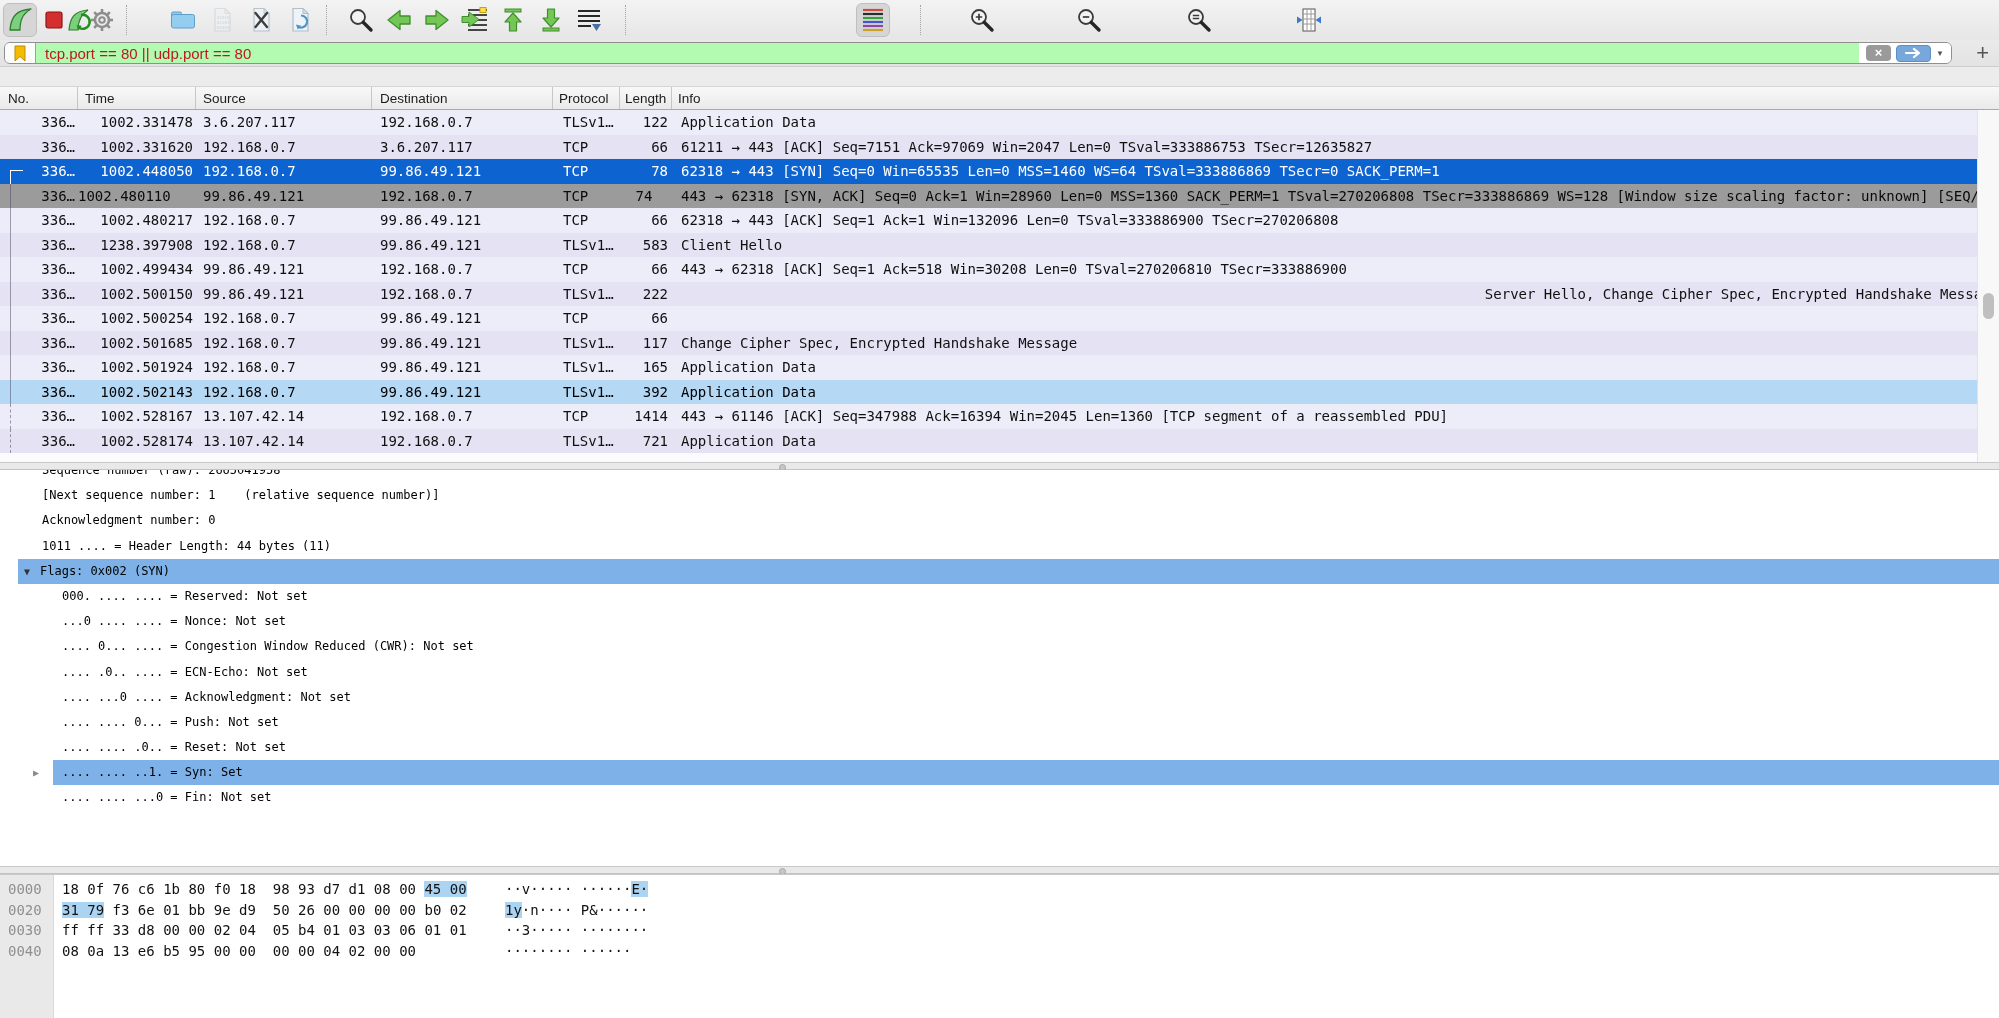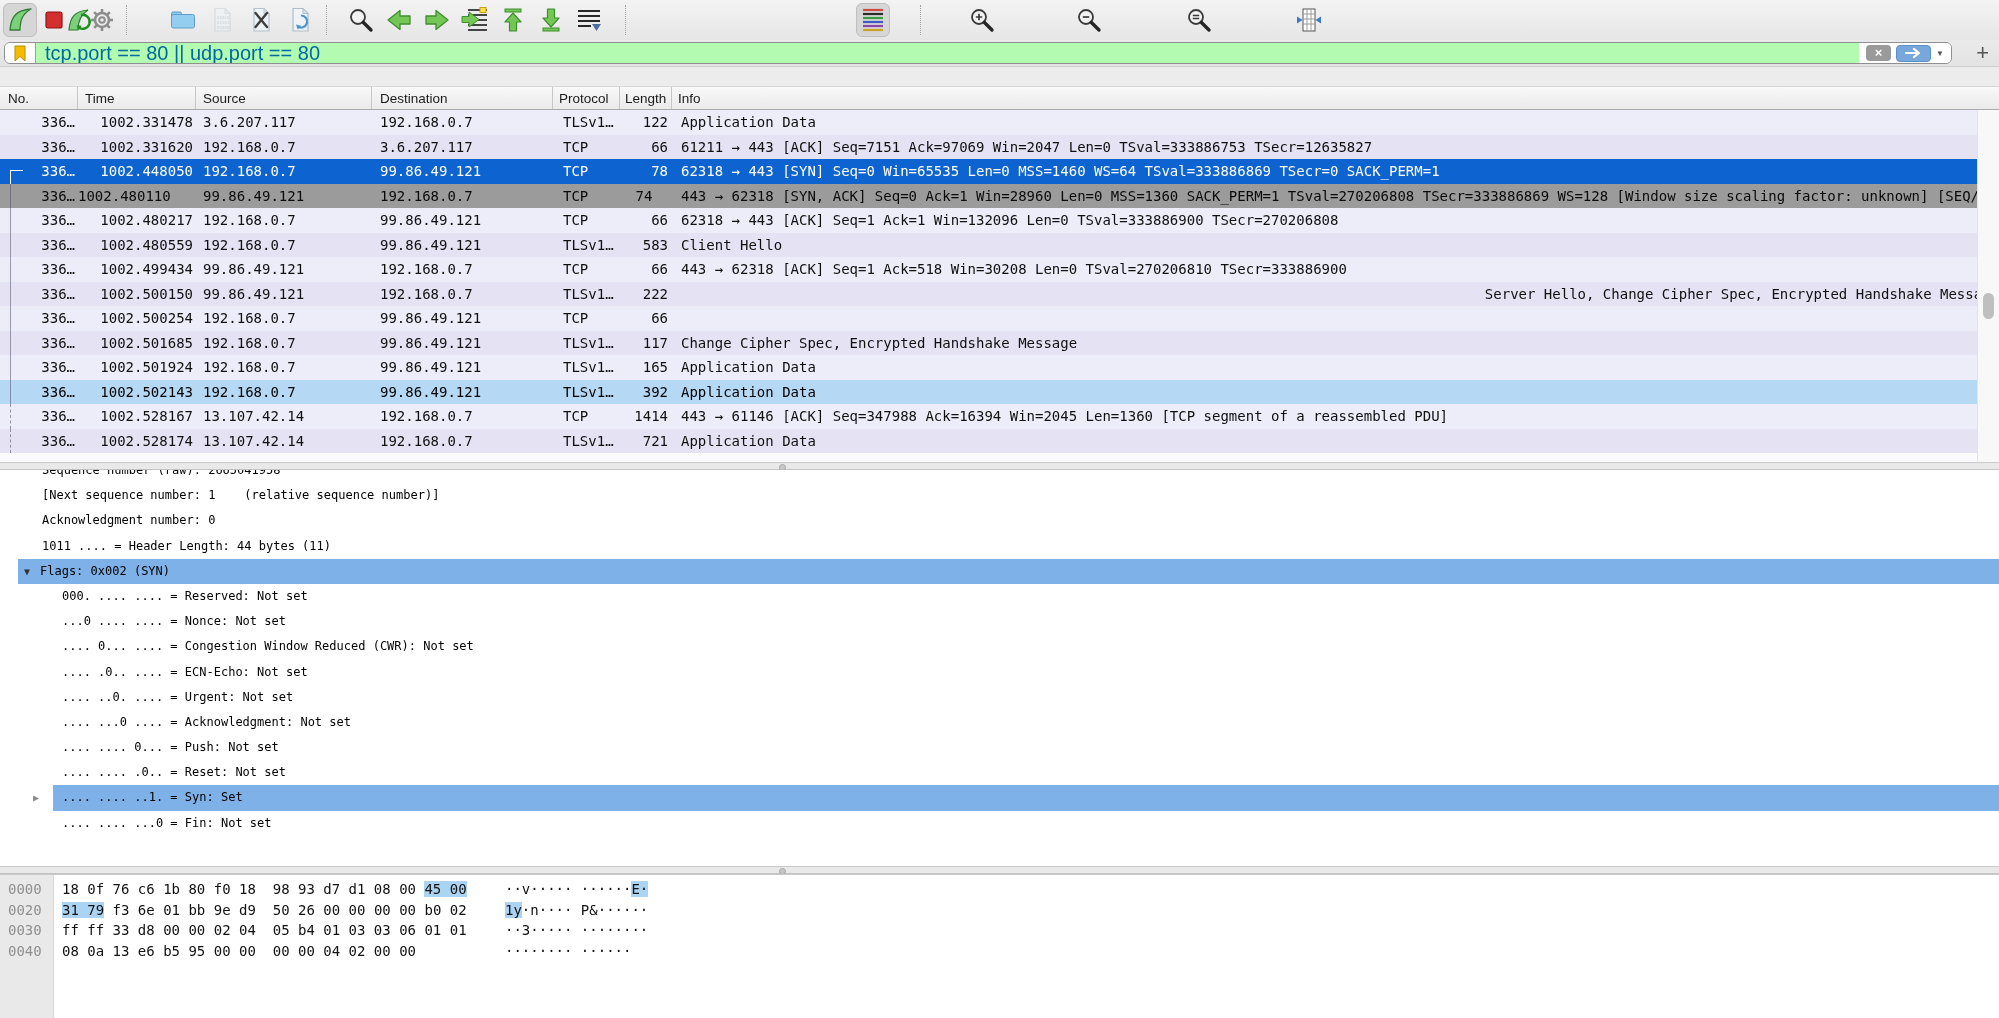--- a/index.html
+++ b/index.html
@@ -11,21 +11,21 @@
   .toolbar{position:absolute;left:0;top:0;width:100%;height:40px;background:linear-gradient(#f3f3f3,#e6e6e6)}
   .tb-btn{position:absolute;top:3px;width:34px;height:34px;display:flex;align-items:center;justify-content:center;border-radius:6px;box-sizing:border-box}
   .tb-btn.pressed{background:#d6d6d6;border:1px solid #bfbfbf}
   .tb-btn.disabled{opacity:.55}
   .tb-sep{position:absolute;top:5px;height:30px;width:0;border-left:1px dotted #a3a3a3}
 
   
   .filter-row{position:absolute;left:0;top:40px;width:100%;height:27px;background:linear-gradient(#eaeaea,#e3e3e3);border-bottom:1px solid #cdcdcd;box-sizing:border-box}
   .filter-field{position:absolute;left:4px;top:2px;width:1948px;height:22px;border:1.5px solid #8f8f8f;border-radius:6px;background:#fff;display:flex;overflow:hidden;box-sizing:border-box}
   .fb-bookmark{width:30px;display:flex;align-items:center;justify-content:center;border-right:1px solid #9f9f9f;background:#fcfcfc;flex-shrink:0}
-  .fb-input{flex:1;background:var(--filter-bg);font-size:20px;color:#0369a1;display:flex;align-items:center;padding-left:9px;white-space:pre}
+  .fb-input{flex:1;background:var(--filter-bg);font-size:15px;color:#b91c1c;display:flex;align-items:center;padding-left:9px;white-space:pre}
   .fb-controls{display:flex;align-items:center;gap:5px;background:#fff;padding:0 7px;flex-shrink:0}
   .fb-clear{width:25px;height:16px;border-radius:4px;background:#9a9a9a;color:#fff;font-size:13px;line-height:15px;text-align:center;font-weight:bold}
   .fb-apply{width:35px;height:17px;border-radius:4px;background:#78a7dc;border:1px solid #5d8fc7;display:flex;align-items:center;justify-content:center;box-sizing:border-box}
   .fb-caret{font-size:8px;color:#555}
   .fb-plus{position:absolute;right:10px;top:0;height:26px;display:flex;align-items:center;font-size:22px;color:#555}
 
   
   .packet-list{position:absolute;left:0;top:86px;width:100%;height:376px;background:#fbfafd}
   .pl-header{position:absolute;left:0;top:0;width:100%;height:24px;background:linear-gradient(#f8f8f8,#eaeaea);border-top:1px solid #d6d6d6;border-bottom:1px solid #aaa;display:flex;box-sizing:border-box;font-size:13.5px;color:#1b1b1b}
   .pl-hcell{border-right:1px solid #c6c6c6;display:flex;align-items:center;overflow:hidden;white-space:nowrap;box-sizing:border-box;flex-shrink:0}
@@ -323,21 +323,21 @@
           <div class="cell" style="width: 118px; text-align: right; padding-right: 3px;">1002.480217</div>
           <div class="cell" style="width: 176px; text-align: left; padding-left: 7px;">192.168.0.7</div>
           <div class="cell" style="width: 181px; text-align: left; padding-left: 8px;">99.86.49.121</div>
           <div class="cell" style="width: 67px; text-align: left; padding-left: 10px;">TCP</div>
           <div class="cell" style="width: 52px; text-align: right; padding-right: 4px;">66</div>
           <div class="cell info" style="text-align: left; padding-left: 9px;">62318 → 443 [ACK] Seq=1 Ack=1 Win=132096 Len=0 TSval=333886900 TSecr=270206808</div>
         </div>
         <div class="pl-row alt1">
           <div class="conv line"></div>
           <div class="cell" style="width: 78px; text-align: right; padding-right: 3px;">336…</div>
-          <div class="cell" style="width: 118px; text-align: right; padding-right: 3px;">1002.480559</div>
+          <div class="cell" style="width: 118px; text-align: right; padding-right: 3px;">1238.397908</div>
           <div class="cell" style="width: 176px; text-align: left; padding-left: 7px;">192.168.0.7</div>
           <div class="cell" style="width: 181px; text-align: left; padding-left: 8px;">99.86.49.121</div>
           <div class="cell" style="width: 67px; text-align: left; padding-left: 10px;">TLSv1…</div>
           <div class="cell" style="width: 52px; text-align: right; padding-right: 4px;">583</div>
           <div class="cell info" style="text-align: left; padding-left: 9px;">Client Hello</div>
         </div>
         <div class="pl-row alt0">
           <div class="conv line"></div>
           <div class="cell" style="width: 78px; text-align: right; padding-right: 3px;">336…</div>
           <div class="cell" style="width: 118px; text-align: right; padding-right: 3px;">1002.499434</div>
@@ -430,21 +430,20 @@
     <div class="d-inner" id="d-inner">
         <div class="d-line"><span>Sequence number (raw): 2665041958</span></div>
         <div class="d-line"><span>[Next sequence number: 1    (relative sequence number)]</span></div>
         <div class="d-line"><span>Acknowledgment number: 0</span></div>
         <div class="d-line"><span>1011 .... = Header Length: 44 bytes (11)</span></div>
         <div class="d-line flags hl-flags"><span class="d-exp open">▼</span><span>Flags: 0x002 (SYN)</span></div>
         <div class="d-line bits"><span>000. .... .... = Reserved: Not set</span></div>
         <div class="d-line bits"><span>...0 .... .... = Nonce: Not set</span></div>
         <div class="d-line bits"><span>.... 0... .... = Congestion Window Reduced (CWR): Not set</span></div>
         <div class="d-line bits"><span>.... .0.. .... = ECN-Echo: Not set</span></div>
-        <div class="d-line bits"><span>.... ..0. .... = Urgent: Not set</span></div>
         <div class="d-line bits"><span>.... ...0 .... = Acknowledgment: Not set</span></div>
         <div class="d-line bits"><span>.... .... 0... = Push: Not set</span></div>
         <div class="d-line bits"><span>.... .... .0.. = Reset: Not set</span></div>
         <div class="d-line bits hl-syn"><span class="d-exp closed">▶</span><span>.... .... ..1. = Syn: Set</span></div>
         <div class="d-line bits"><span>.... .... ...0 = Fin: Not set</span></div>
       </div>
   </div>
 
   <div class="splitter sp2">
       <span class="dot"></span>

